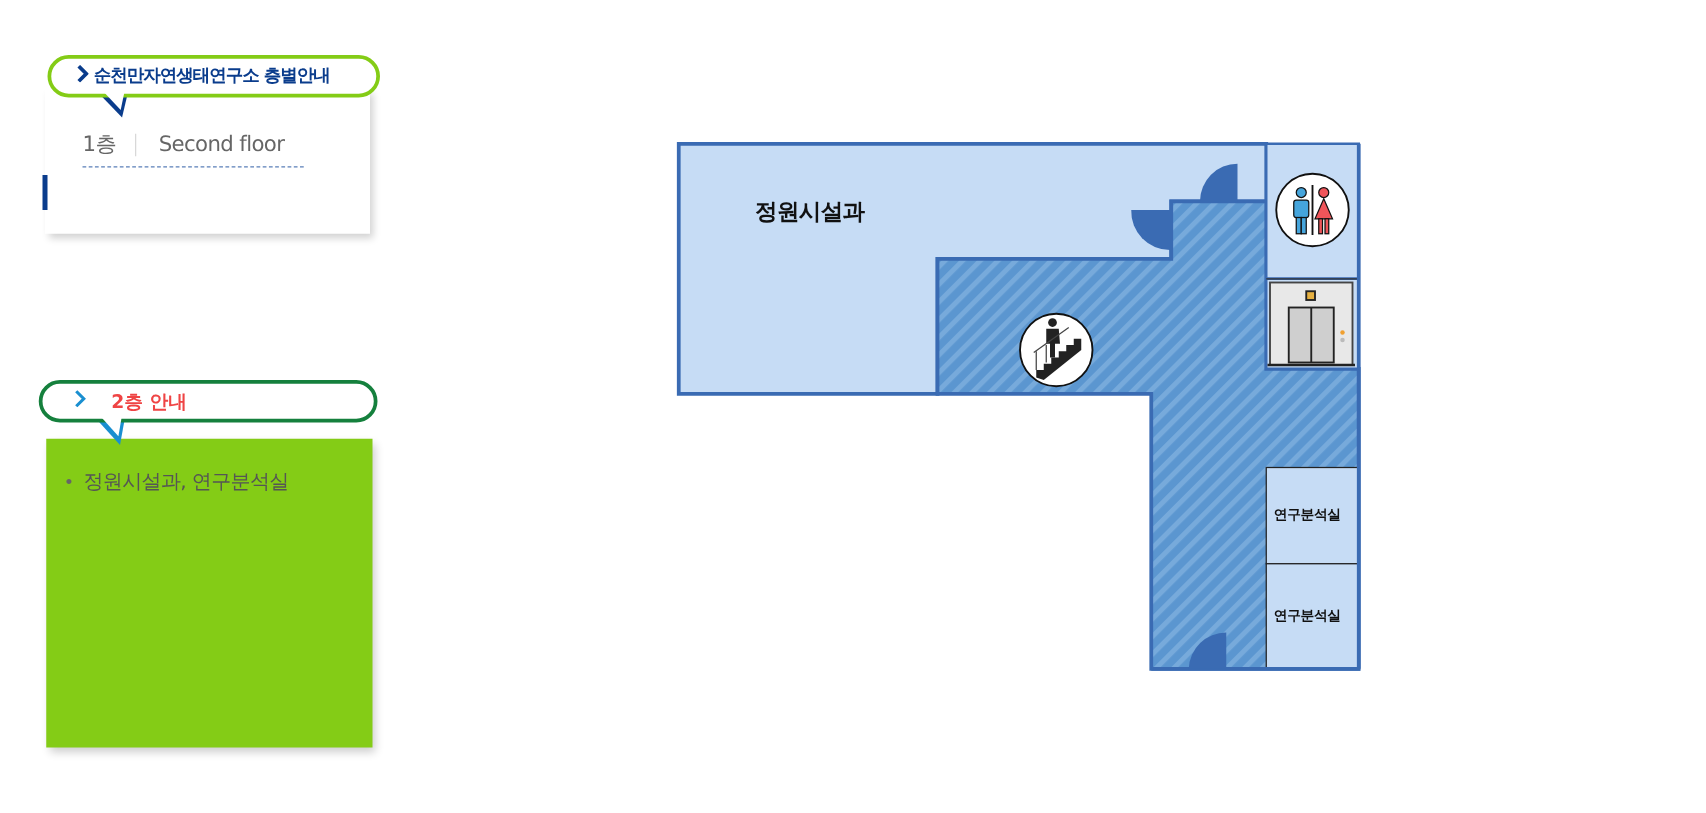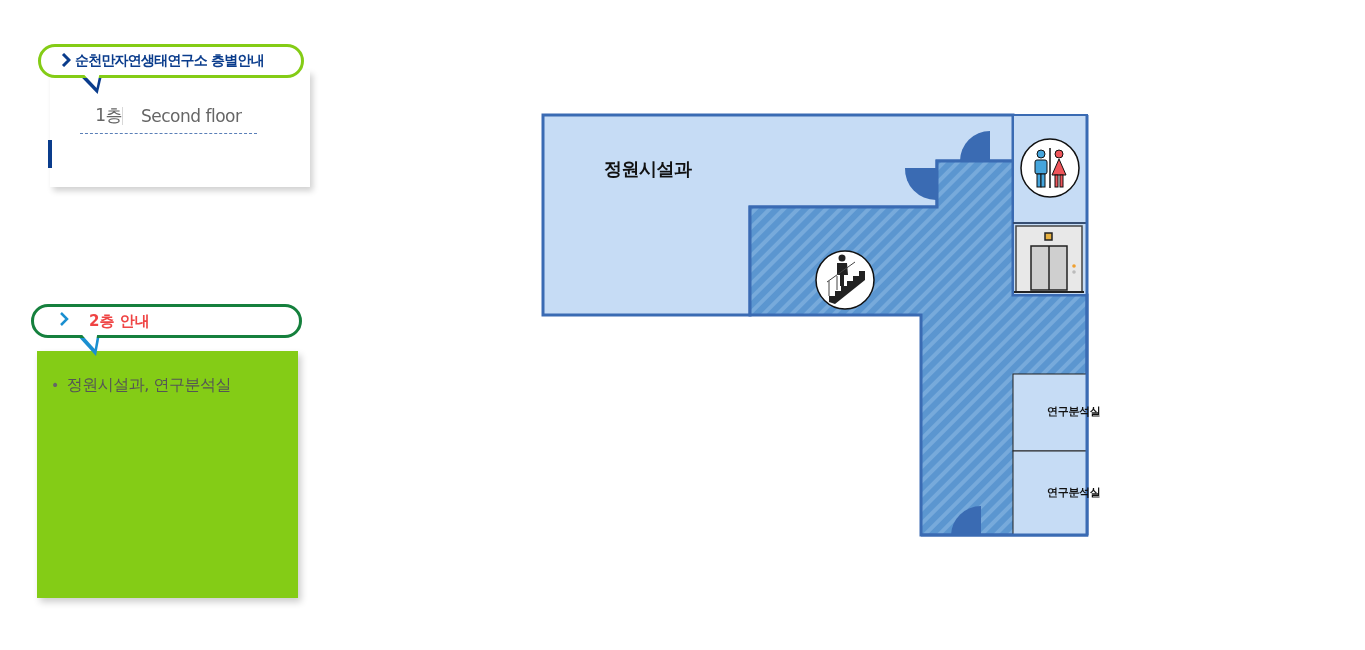--- a/index.html
+++ b/index.html
@@ -1,22 +1,22 @@
 <!DOCTYPE html>
 <html><head>
 <meta charset="utf-8">
 <style>
   * { box-sizing: border-box; margin: 0; padding: 0; }
   html, body { width: 1365px; height: 650px; background: #ffffff; overflow: hidden; }
   body { position: relative; font-family: "DejaVu Sans", "Liberation Sans", sans-serif; }
 
   
   .floor-panel {
-    position: absolute; left: 50px; top: 70px; width: 260px; height: 117px;
-    background: #fff; box-shadow: 3px 4px 6px rgba(0,0,0,0.18); text-align: right;
+    position: absolute; left: 36px; top: 70px; width: 260px; height: 117px;
+    background: #fff; box-shadow: 3px 4px 6px rgba(0,0,0,0.18);
   }
   .bubble {
     position: absolute; height: 34px; border-radius: 17px; background: #fff;
     display: flex; align-items: center; white-space: nowrap;
   }
   .bubble-top {
     left: 38px; top: 44px; width: 266px; border: 3px solid #84cc16;
     padding-left: 22px; font-size: 14px; font-weight: bold; color: #0a3c8c; letter-spacing: -0.8px;
   }
   .bubble-tail {
@@ -70,21 +70,21 @@
   .info-list { position: absolute; left: 14px; top: 24px; list-style: none; font-size: 16px; color: #555; letter-spacing: -0.5px; }
   .info-list li::before { content: "•"; margin-right: 8px; color: #666; font-size: 14px; }
 
   
   .plan { position: absolute; left: 0; top: 0; width: 1365px; height: 650px; pointer-events: none; }
   .plan * { pointer-events: auto; }
   .room-label {
     position: absolute; font-weight: bold; color: #111; white-space: nowrap;
   }
   .lbl-main { left: 604px; top: 157px; font-size: 18px; letter-spacing: -0.5px; }
-  .lbl-lab { font-size: 11px; letter-spacing: -0.3px; margin-left: 28px; }
+  .lbl-lab { font-size: 11px; letter-spacing: -0.3px; }
   .lbl-lab1 { left: 1019px; top: 404px; }
   .lbl-lab2 { left: 1019px; top: 485px; }
 </style>
 </head>
 <body>
 
 <div class="floor-panel">
   <div class="active-marker"></div>
   <div class="floor-row floor-row-1">
     <span class="num">1층</span>

